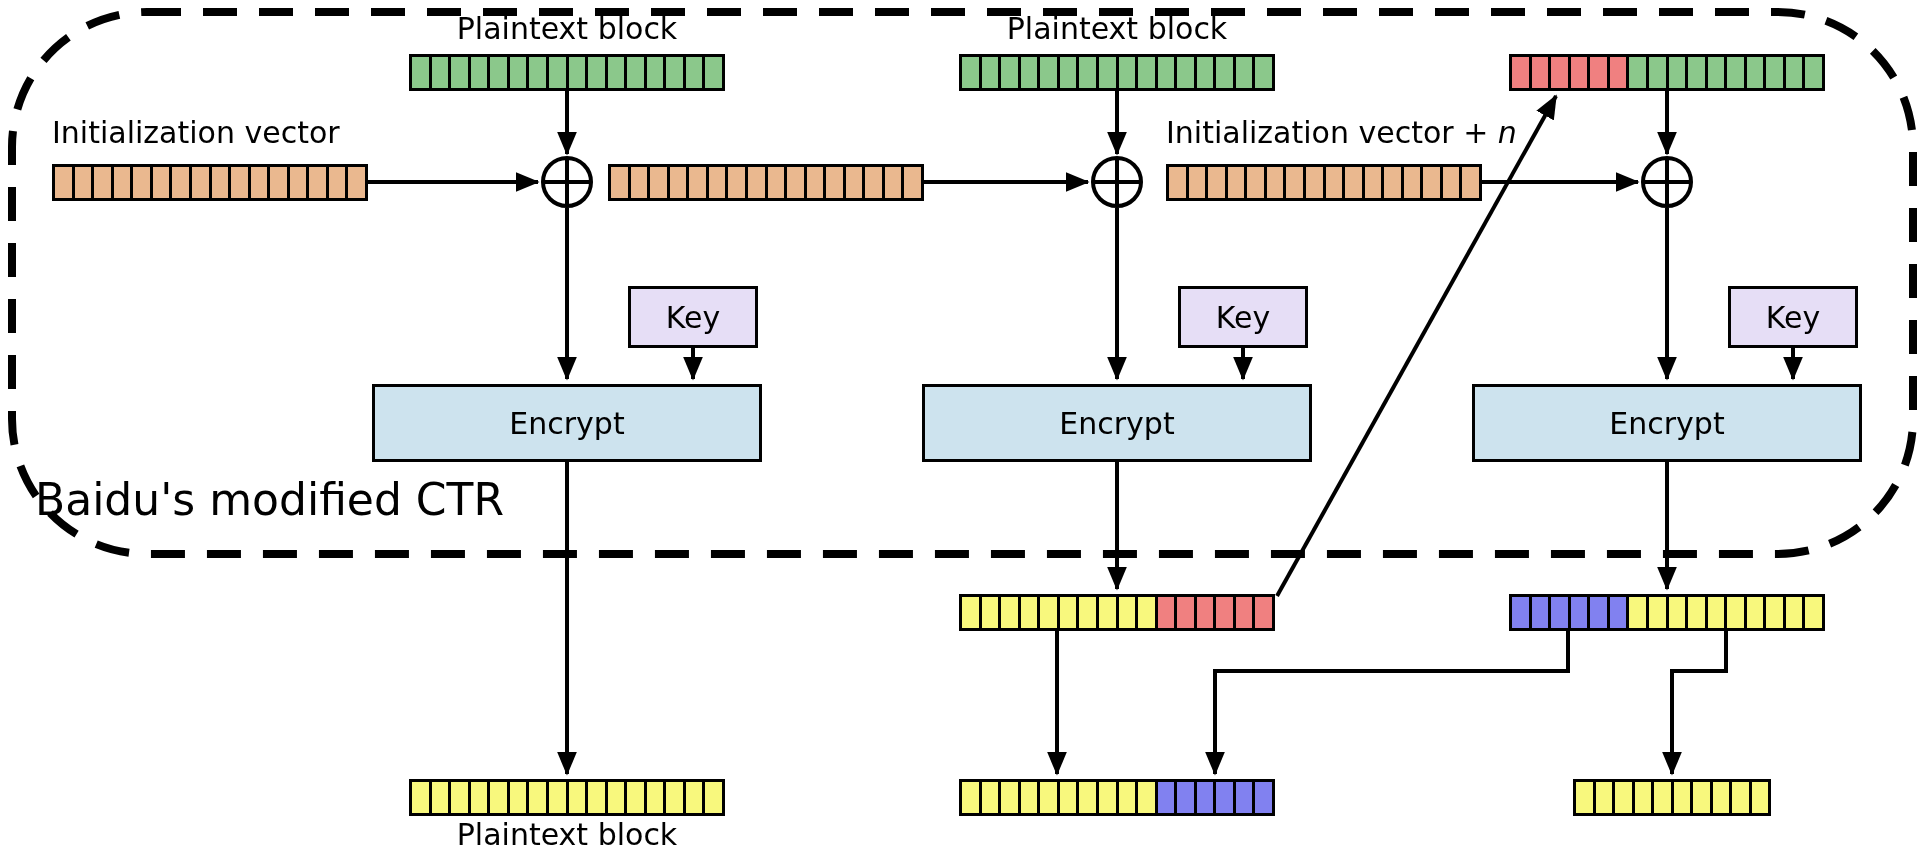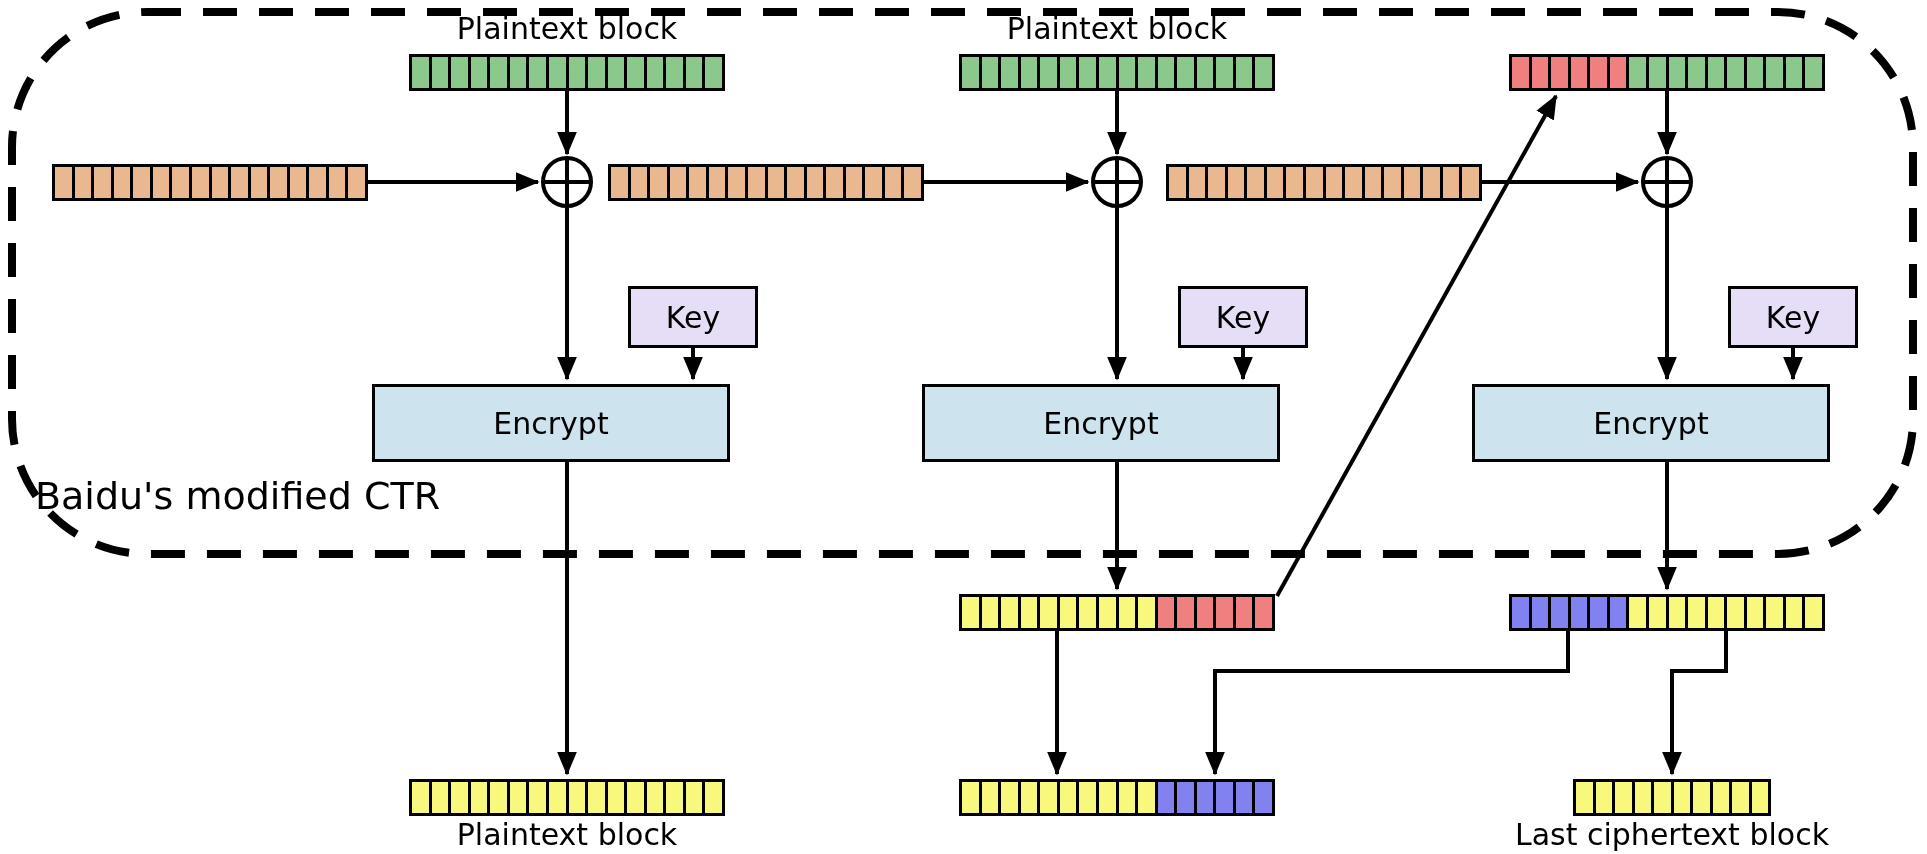--- a/index.html
+++ b/index.html
@@ -14,22 +14,22 @@
   }
   .cell{flex:1 1 0;}
   .lbl{position:absolute;z-index:2;font-size:30px;line-height:34px;white-space:nowrap;}
   .lbl.center{transform:translateX(-50%);}
   .lbl i{font-style:italic;}
   .box{
     position:absolute;z-index:2;box-sizing:border-box;border:3.5px solid var(--line,#000);
     display:flex;align-items:center;justify-content:center;font-size:30px;
   }
   .keybox{width:130px;height:62px;}
-  .encryptbox{width:358px;height:78px;}
-  .regionlbl{position:absolute;z-index:2;font-size:38px;white-space:nowrap;}
+  .encryptbox{width:390px;height:78px;}
+  .regionlbl{position:absolute;z-index:2;font-size:44px;white-space:nowrap;}
 </style>
 </head>
 <body>
 
 <div class="canvas">
 
   <svg class="layer" width="1927" height="854" viewBox="0 0 1927 854">
     <defs>
       <marker id="ah" markerUnits="strokeWidth" markerWidth="6.5" markerHeight="5" refX="5.6" refY="2.5" orient="auto">
         <path d="M0,0 L6,2.5 L0,5 Z" fill="#000"></path>
@@ -91,20 +91,21 @@
       <div class="cell" style="background: rgb(139, 200, 139);"></div>
       <div class="cell" style="background: rgb(139, 200, 139);"></div>
       <div class="cell" style="background: rgb(139, 200, 139);"></div>
       <div class="cell" style="background: rgb(139, 200, 139);"></div>
       <div class="cell" style="background: rgb(139, 200, 139);"></div>
       <div class="cell" style="background: rgb(139, 200, 139);"></div>
       <div class="cell" style="background: rgb(139, 200, 139);"></div>
       <div class="cell" style="background: rgb(139, 200, 139);"></div>
     </div>
 
+  <div class="lbl" style="left:52px;top:116px;"><span>Initialization vector</span><i></i><span></span></div>
   <div class="bar" style="left:52px;top:164px;">
       <div class="cell" style="background: rgb(234, 184, 143);"></div>
       <div class="cell" style="background: rgb(234, 184, 143);"></div>
       <div class="cell" style="background: rgb(234, 184, 143);"></div>
       <div class="cell" style="background: rgb(234, 184, 143);"></div>
       <div class="cell" style="background: rgb(234, 184, 143);"></div>
       <div class="cell" style="background: rgb(234, 184, 143);"></div>
       <div class="cell" style="background: rgb(234, 184, 143);"></div>
       <div class="cell" style="background: rgb(234, 184, 143);"></div>
       <div class="cell" style="background: rgb(234, 184, 143);"></div>
@@ -240,20 +241,21 @@
       <div class="cell" style="background: rgb(139, 200, 139);"></div>
       <div class="cell" style="background: rgb(139, 200, 139);"></div>
       <div class="cell" style="background: rgb(139, 200, 139);"></div>
       <div class="cell" style="background: rgb(139, 200, 139);"></div>
       <div class="cell" style="background: rgb(139, 200, 139);"></div>
       <div class="cell" style="background: rgb(139, 200, 139);"></div>
       <div class="cell" style="background: rgb(139, 200, 139);"></div>
       <div class="cell" style="background: rgb(139, 200, 139);"></div>
     </div>
 
+  <div class="lbl" style="left:1166px;top:116px;"><span>Initialization vector + </span><i>n</i><span></span></div>
   <div class="bar" style="left:1166px;top:164px;">
       <div class="cell" style="background: rgb(234, 184, 143);"></div>
       <div class="cell" style="background: rgb(234, 184, 143);"></div>
       <div class="cell" style="background: rgb(234, 184, 143);"></div>
       <div class="cell" style="background: rgb(234, 184, 143);"></div>
       <div class="cell" style="background: rgb(234, 184, 143);"></div>
       <div class="cell" style="background: rgb(234, 184, 143);"></div>
       <div class="cell" style="background: rgb(234, 184, 143);"></div>
       <div class="cell" style="background: rgb(234, 184, 143);"></div>
       <div class="cell" style="background: rgb(234, 184, 143);"></div>
@@ -297,17 +299,16 @@
       <div class="cell" style="background: rgb(248, 248, 125);"></div>
       <div class="cell" style="background: rgb(248, 248, 125);"></div>
       <div class="cell" style="background: rgb(248, 248, 125);"></div>
       <div class="cell" style="background: rgb(248, 248, 125);"></div>
       <div class="cell" style="background: rgb(248, 248, 125);"></div>
       <div class="cell" style="background: rgb(248, 248, 125);"></div>
       <div class="cell" style="background: rgb(248, 248, 125);"></div>
       <div class="cell" style="background: rgb(248, 248, 125);"></div>
       <div class="cell" style="background: rgb(248, 248, 125);"></div>
     </div>
-  <div class="lbl center" style="left:1672px;top:818px;">Last ciphertext block</div>
 
   <div class="regionlbl" style="left:35px;top:474px;">Baidu's modified CTR</div>
 
 </div>
 
 </body></html>

